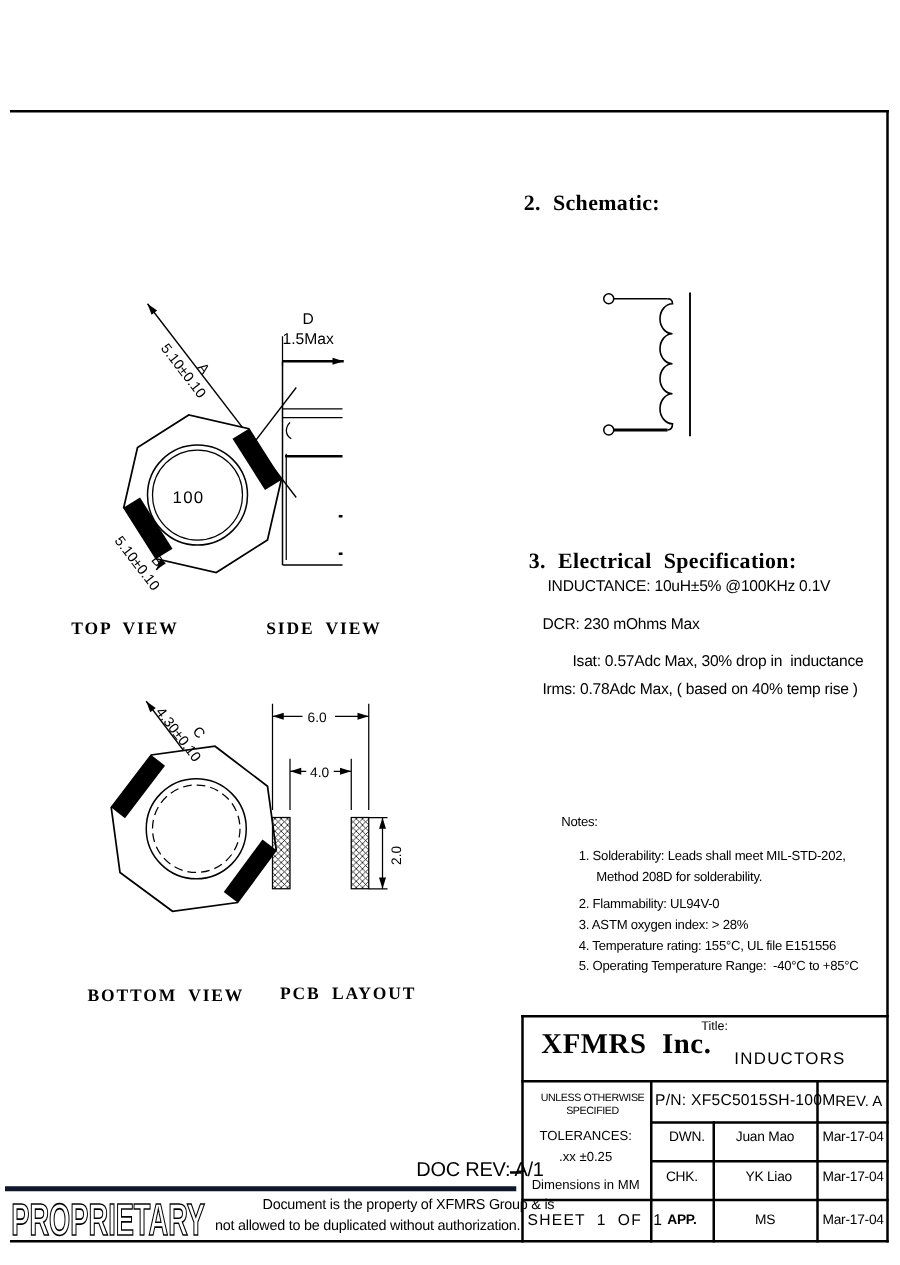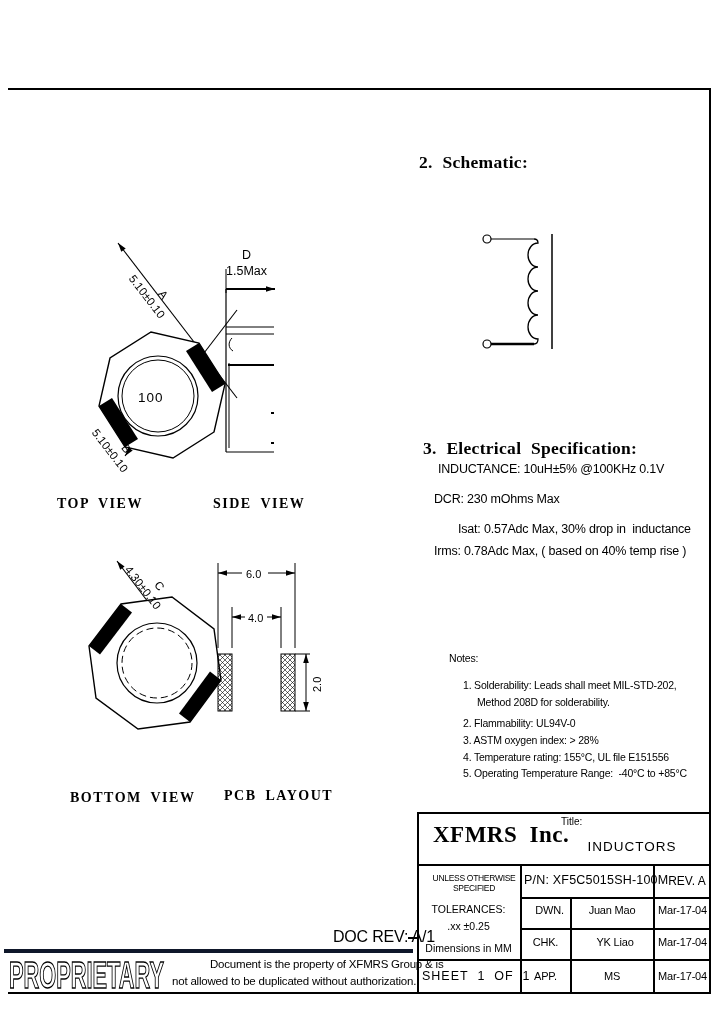--- a/index.html
+++ b/index.html
@@ -173,21 +173,21 @@
     <div class="abs" style="left:1px;top:130px;width:101px;text-align:center;font-size:10.5px;">Dimensions in MM</div>
 
     <div class="abs tb-cell" style="left:104px;top:92px;width:57px;">DWN.</div>
     <div class="abs tb-cell" style="left:154px;top:92px;width:82px;">Juan Mao</div>
     <div class="abs tb-cell" style="left:237px;top:92px;width:57px;">Mar-17-04</div>
 
     <div class="abs tb-cell" style="left:104px;top:124px;width:49px;">CHK.</div>
     <div class="abs tb-cell" style="left:154px;top:124px;width:88px;">YK Liao</div>
     <div class="abs tb-cell" style="left:237px;top:124px;width:57px;">Mar-17-04</div>
 
-    <div class="abs tb-cell" style="left:104px;top:158px;width:49px;">APP.</div>
+    <div class="abs tb-cell" style="left:104px;top:158px;width:49px;font-weight:bold;">APP.</div>
     <div class="abs tb-cell" style="left:154px;top:158px;width:82px;">MS</div>
     <div class="abs tb-cell" style="left:237px;top:158px;width:57px;">Mar-17-04</div>
 
     <div class="abs" style="left:5px;top:157px;font-size:12.5px;letter-spacing:1px;white-space:pre;">SHEET  1  OF  1</div>
   </div>
 
   <div class="abs" style="left:4px;top:949px;width:409px;height:43px;border-top:4px solid #0f172a;">
     <svg class="abs" style="left:2px;top:2px;" width="162" height="40" viewBox="0 0 162 40">
       <text x="3" y="33" font-size="36" font-weight="bold" fill="#ffffff" stroke="#000000" stroke-width="1.3" textLength="155" lengthAdjust="spacingAndGlyphs">PROPRIETARY</text>
     </svg>

